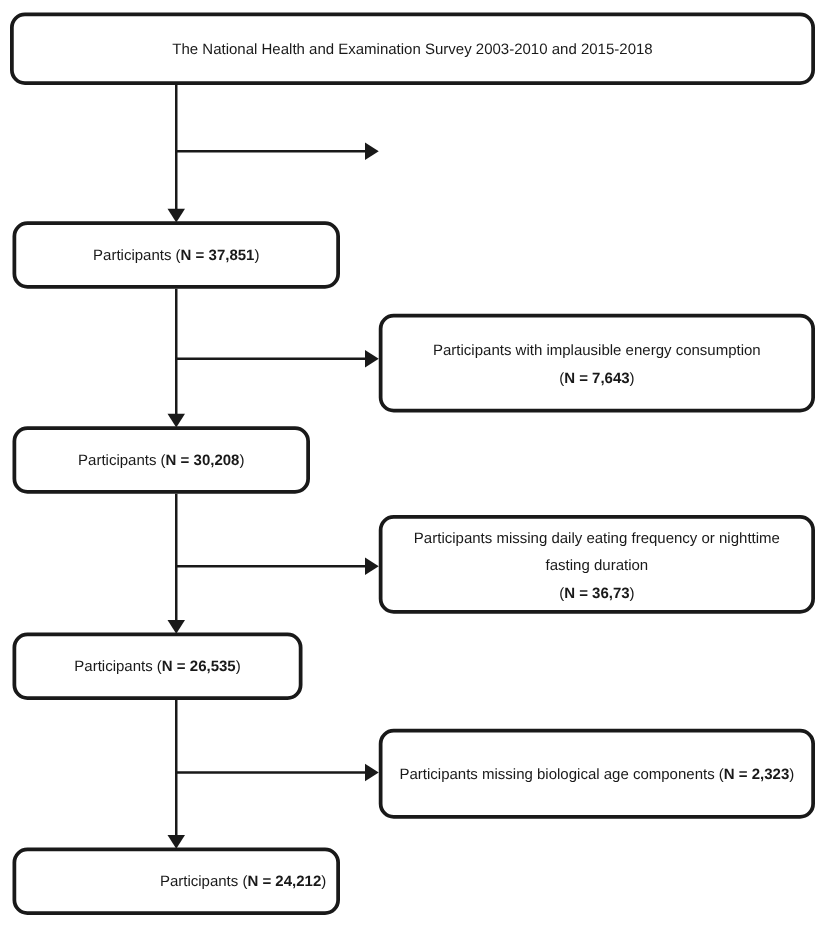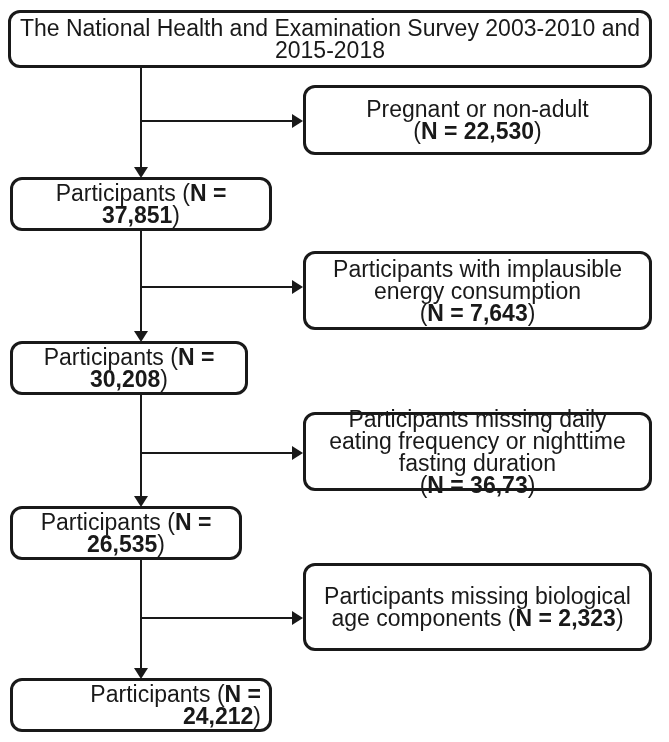--- a/index.html
+++ b/index.html
@@ -20,35 +20,35 @@
     position: absolute;
     box-sizing: border-box;
     border: 3px solid #191919;
     border-radius: 12px;
     background: #ffffff;
     display: flex;
     flex-direction: column;
     justify-content: center;
     align-items: center;
     text-align: center;
-    font-size: 23px;
+    font-size: 12px;
     line-height: 22px;
     padding: 2px 8px;
   }
   .b { font-weight: 700; }
   .bline { width: 100%; }
   
   .box-source { left: 8px;   top: 10px;  width: 644px; height: 58px; }
   .box-excl1  { left: 303px; top: 85px;  width: 349px; height: 70px; }
   .box-left1  { left: 10px;  top: 177px; width: 262px; height: 54px; align-items: flex-end; }
   .box-excl2  { left: 303px; top: 251px; width: 349px; height: 79px; }
   .box-left2  { left: 10px;  top: 341px; width: 238px; height: 54px; }
   .box-excl3  { left: 303px; top: 412px; width: 349px; height: 79px; }
   .box-left3  { left: 10px;  top: 506px; width: 232px; height: 54px; }
-  .box-excl4  { left: 303px; top: 563px; width: 349px; height: 88px; }
+  .box-excl4  { left: 303px; top: 583px; width: 349px; height: 72px; }
   .box-left4  { left: 10px;  top: 678px; width: 262px; height: 54px; text-align: right; }
   
   .vline {
     position: absolute;
     left: 140px;
     width: 2px;
     background: #191919;
   }
   .hline {
     position: absolute;
@@ -76,24 +76,20 @@
 </style>
 </head>
 <body>
 
 <div class="canvas">
 
   <div class="box box-source">
     <div class="bline"><span>The National Health and Examination Survey 2003-2010 and 2015-2018</span></div>
   </div>
 
-  <div class="box box-excl1">
-    <div class="bline"><span>Pregnant or non-adult</span></div>
-    <div class="bline"><span>(</span><span class="b">N = 22,530</span><span>)</span></div>
-  </div>
 
   <div class="box box-left1">
     <div class="bline"><span>Participants (</span><span class="b">N = 37,851</span><span>)</span></div>
   </div>
 
   <div class="box box-excl2">
     <div class="bline"><span>Participants with implausible energy consumption</span></div>
     <div class="bline"><span>(</span><span class="b">N = 7,643</span><span>)</span></div>
   </div>
 

